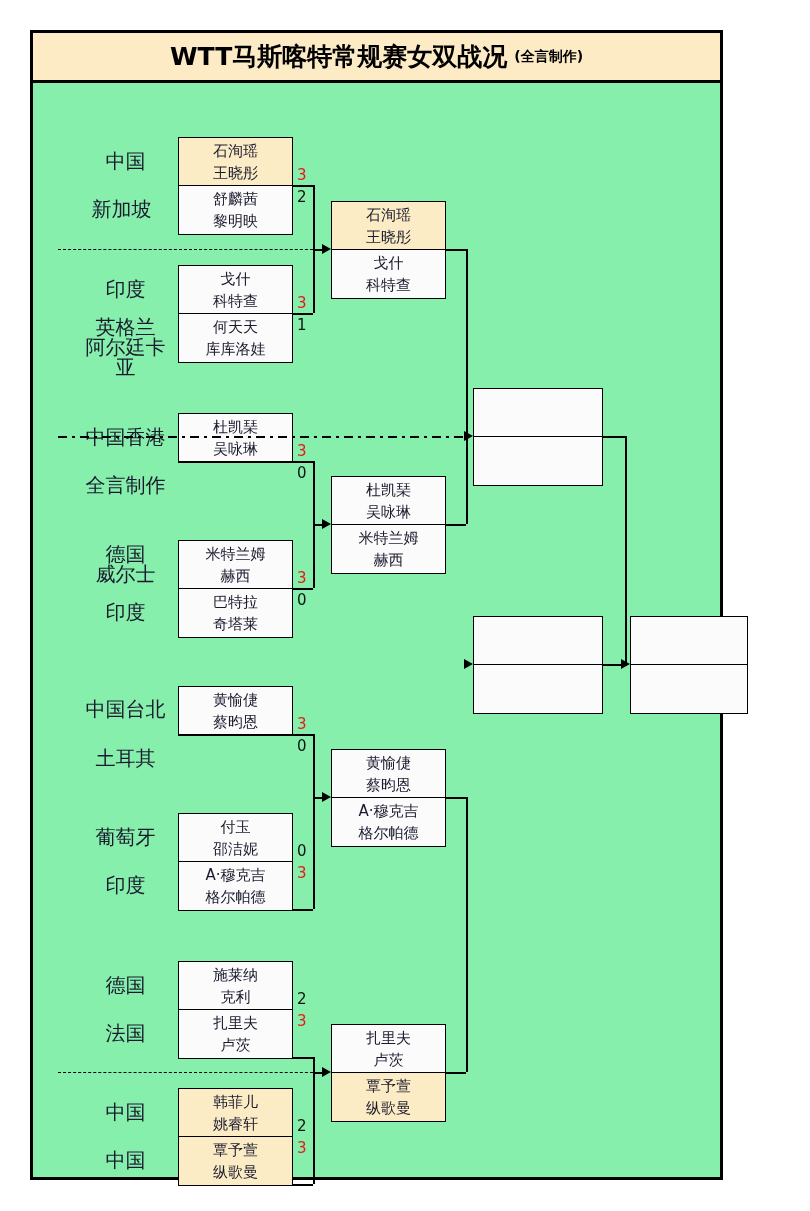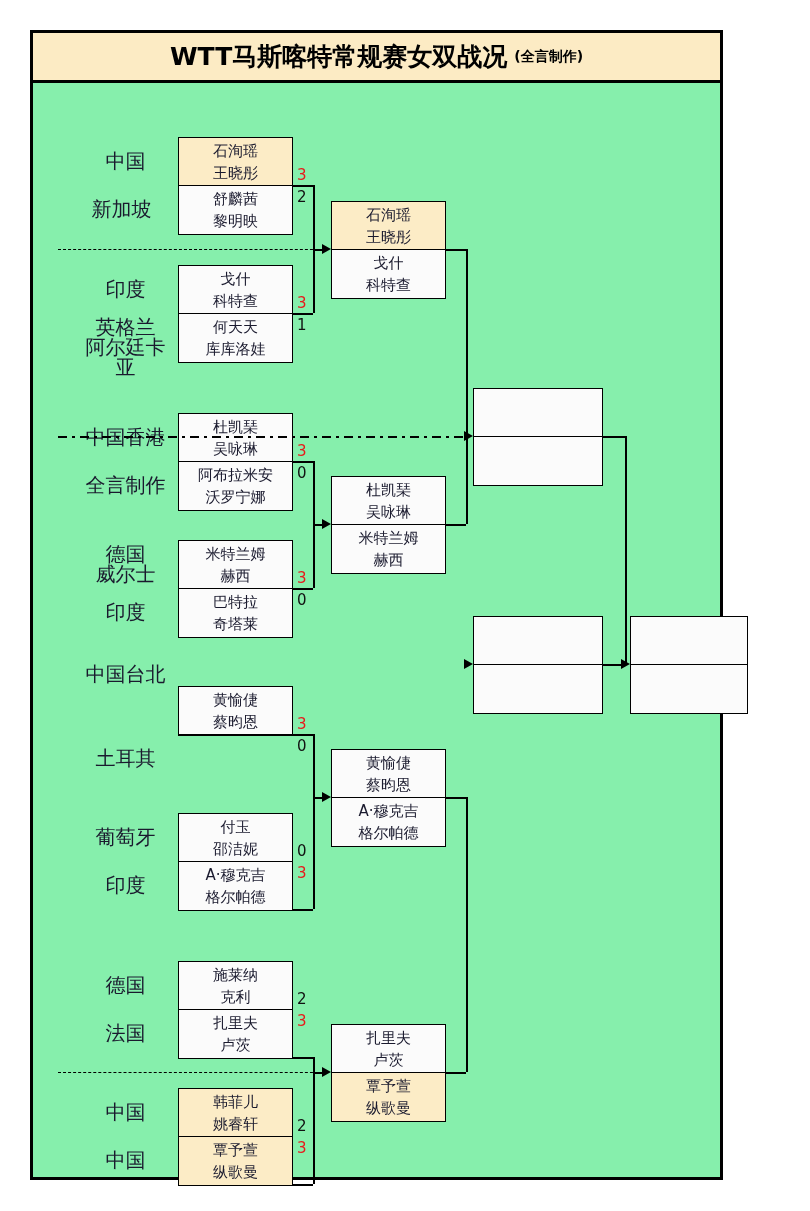--- a/index.html
+++ b/index.html
@@ -94,24 +94,20 @@
       </div>
       <div class="country" style="left: 45px; top: 234px;">
         <div>英格兰</div>
         <div>阿尔廷卡亚</div>
       </div>
       <div class="box" style="left: 145px; top: 330px; width: 115px;">
         <div class="cell top">
           <span class="ln">杜凯琹</span>
           <span class="ln">吴咏琳</span>
         </div>
-        <div class="cell">
-          <span class="ln">阿布拉米安</span>
-          <span class="ln">沃罗宁娜</span>
-        </div>
       </div>
       <div class="score win" style="left: 264px; top: 361px;">3</div>
       <div class="score" style="left: 264px; top: 383px;">0</div>
       <div class="country" style="left: 45px; top: 344px;">
         <div>中国香港</div>
       </div>
       <div class="country" style="left: 45px; top: 392px;">
         <div>全言制作</div>
       </div>
       <div class="box" style="left: 145px; top: 457px; width: 115px;">
@@ -134,21 +130,21 @@
         <div>印度</div>
       </div>
       <div class="box" style="left: 145px; top: 603px; width: 115px;">
         <div class="cell top">
           <span class="ln">黄愉倢</span>
           <span class="ln">蔡昀恩</span>
         </div>
       </div>
       <div class="score win" style="left: 264px; top: 634px;">3</div>
       <div class="score" style="left: 264px; top: 656px;">0</div>
-      <div class="country" style="left: 45px; top: 581px;">
+      <div class="country" style="left: 45px; top: 616px;">
         <div>中国台北</div>
       </div>
       <div class="country" style="left: 45px; top: 665px;">
         <div>土耳其</div>
       </div>
       <div class="box" style="left: 145px; top: 730px; width: 115px;">
         <div class="cell top">
           <span class="ln">付玉</span>
           <span class="ln">邵洁妮</span>
         </div>

